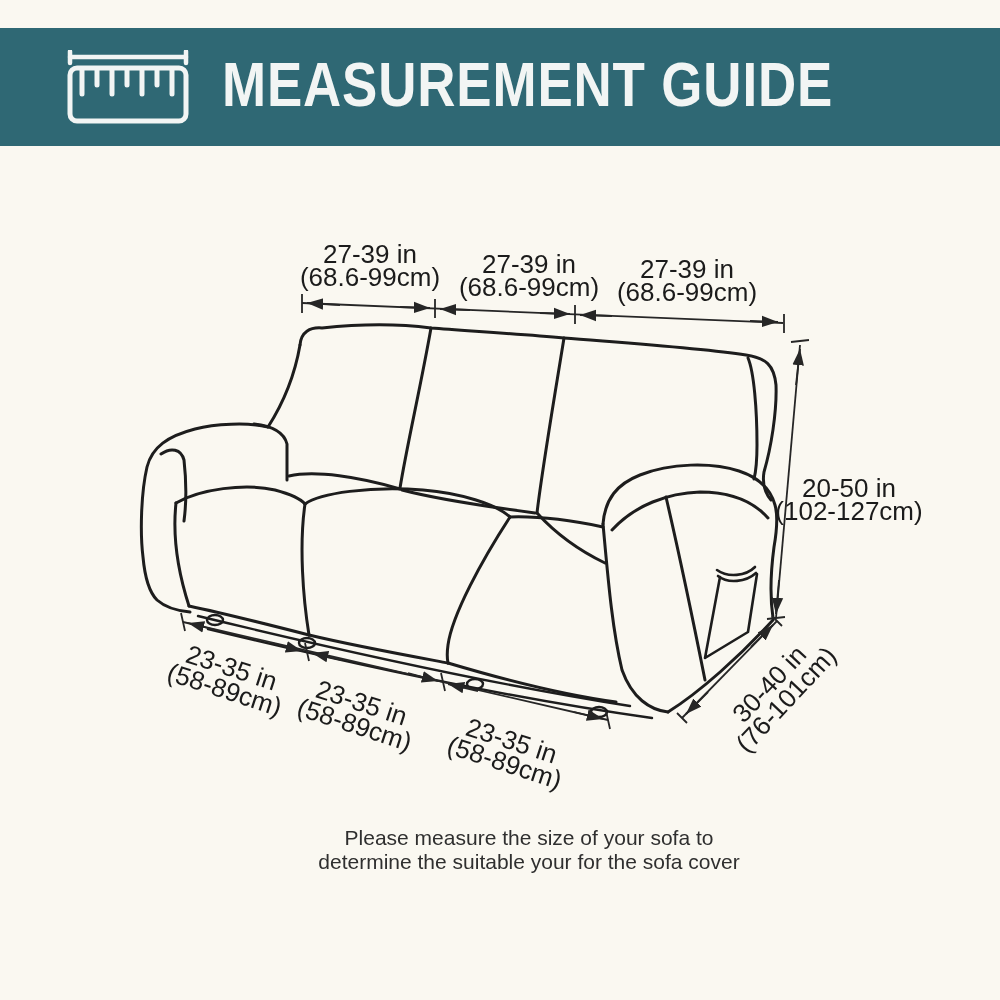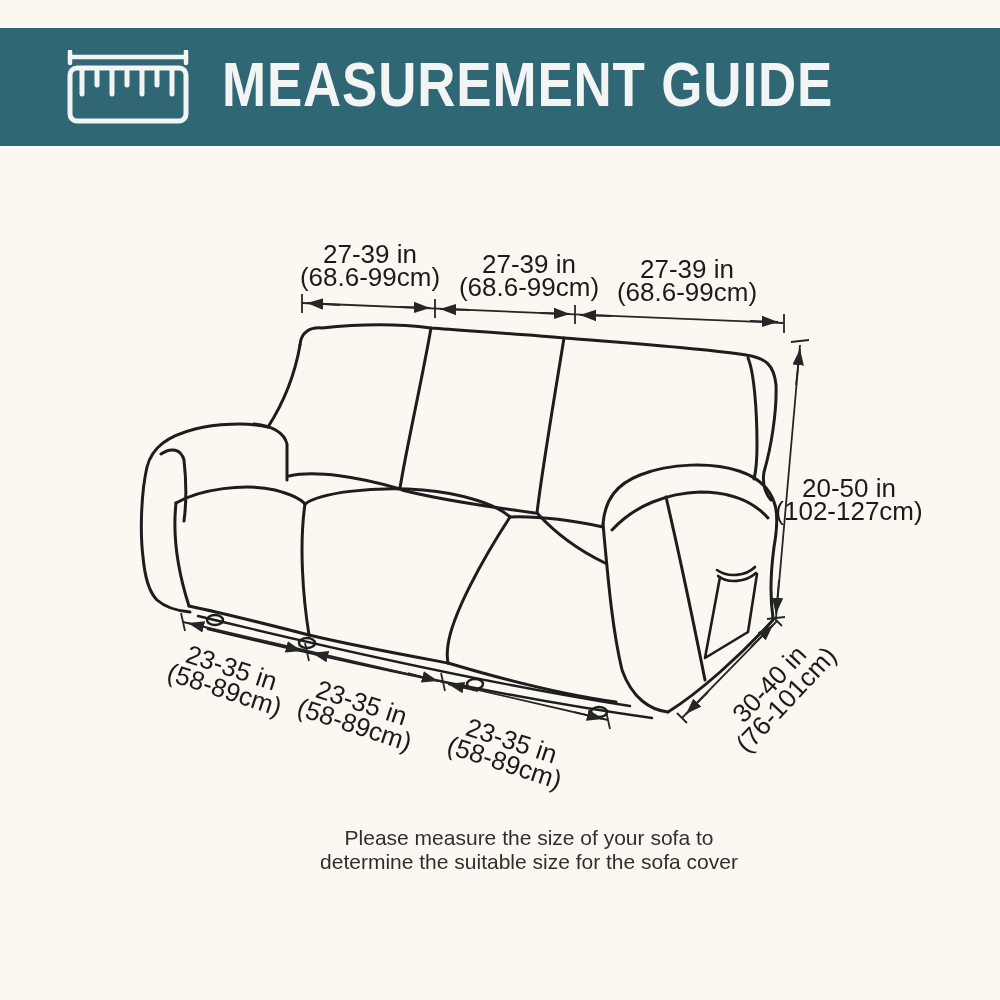--- a/index.html
+++ b/index.html
@@ -193,16 +193,16 @@
     <span class="cm">(58-89cm)</span>
   </div>
 
   <div class="dim-label" style="left:778px;top:692px;--rot:-47deg">
     <span>30-40 in</span>
     <span class="cm">(76-101cm)</span>
   </div>
 
   <footer class="caption">
     <div>Please measure the size of your sofa to</div>
-    <div>determine the suitable size for the sofa cover</div>
+    <div>determine the suitable your for the sofa cover</div>
   </footer>
 
 </div>
 
 </body></html>

